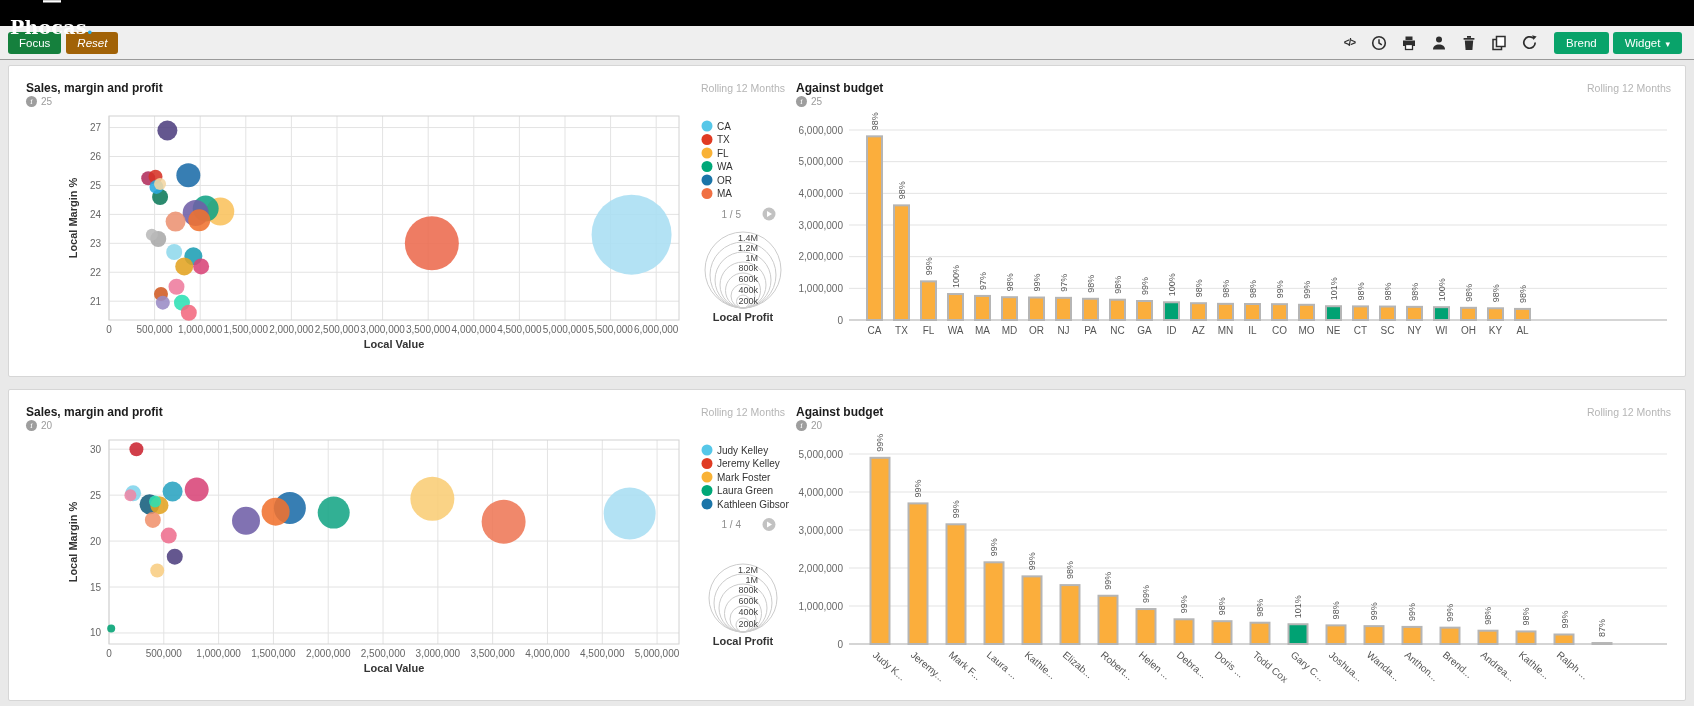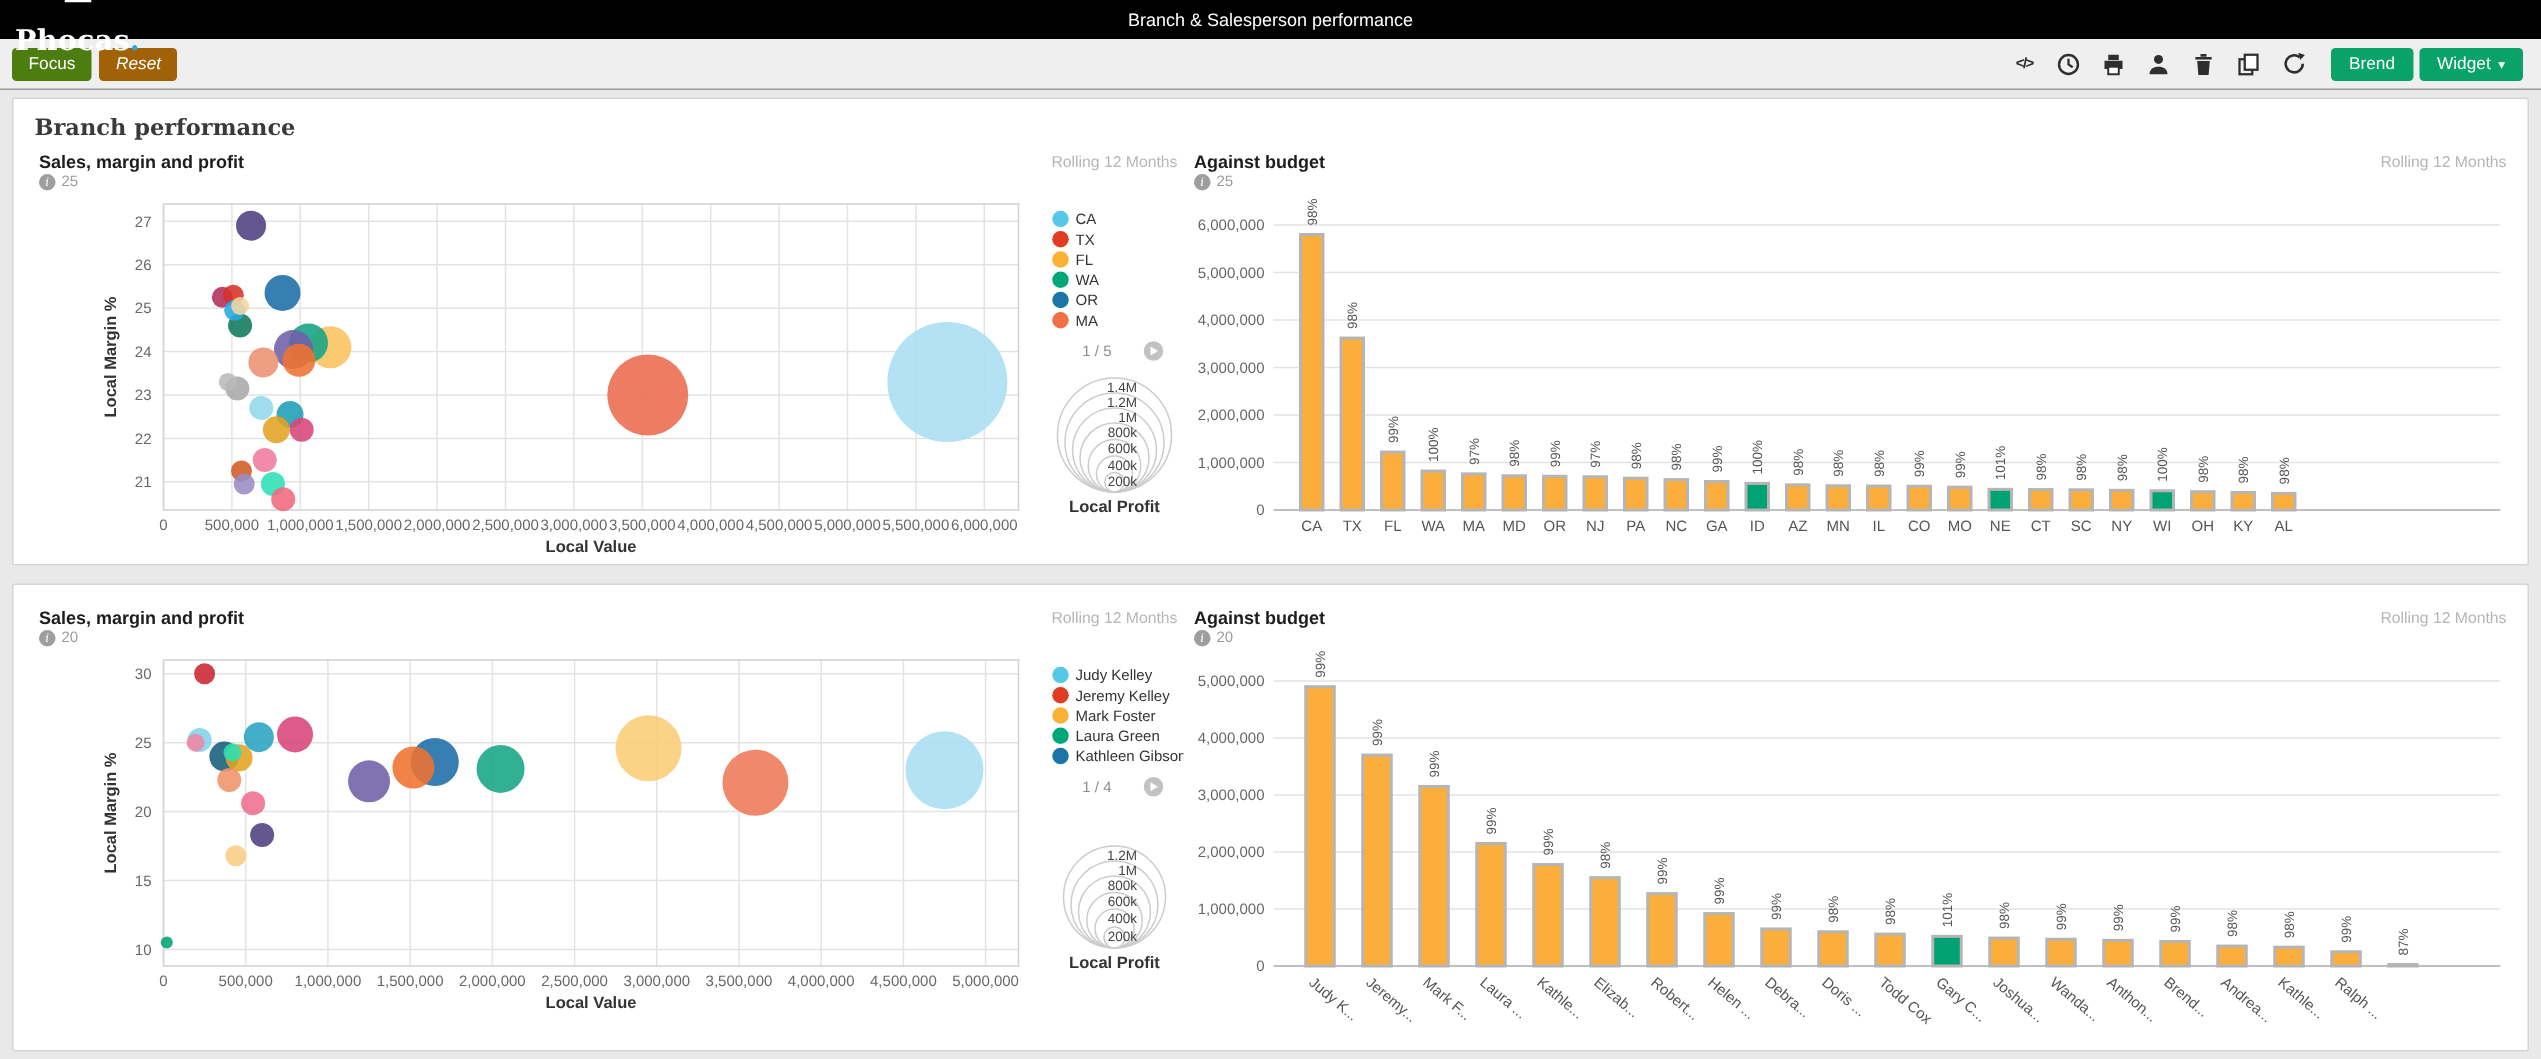--- a/index.html
+++ b/index.html
@@ -7,21 +7,21 @@
     font-family:"Liberation Sans", sans-serif; }
   
   .topbar { height:26px; background:#000; display:flex; align-items:center; position:relative; padding:0 10px; }
   .brand { display:flex; align-items:center; gap:9px;flex-direction:column; }
   .logo { font-family:"DejaVu Serif", serif; font-weight:bold; font-size:19px; color:#fff; letter-spacing:0.2px; }
   .logo .dot { color:#29abe2; }
   .topbar-title { position:absolute; left:0; right:0; text-align:center; color:#fff; font-size:12px; }
   
   .toolbar { height:34px; background:#efefef; border-bottom:1px solid #9a9a9a; display:flex; align-items:center; padding:0 8px; }
   .btn { border:none; border-radius:3px; color:#fff; font-size:11.5px; padding:5px 11px; margin-right:5px; cursor:pointer; font-family:inherit; }
-  .btn.focus { background:#4d7c0f; }
+  .btn.focus { background:#15803d; }
   .btn.reset { background:#a16207;font-style:italic; }
   .toolbar .spacer { flex:1; }
   .tool-icons { display:flex; align-items:center; gap:13px; margin-right:16px; }
   .tool-icons .ticon { width:17px; height:17px; display:inline-flex; align-items:center; justify-content:center; cursor:pointer; color:#2e2e2e; }
   .ticon.code { font-size:10px; font-weight:bold; letter-spacing:-1px; }
   .btn.green { background:#09a36a; margin-right:4px; padding:5px 12px; }
   .btn.green .caret { font-size:9px; margin-left:5px; }
   
   .content { padding:5px 8px 0 8px; }
   .panel { background:#fff; border:1px solid #d6d6d6; border-radius:2px; height:312px; margin-bottom:12px; padding:8px 10px 0 10px; overflow:hidden; }
@@ -57,21 +57,20 @@
   <div class="brand">
     <span class="ticon">
       <svg width="18" height="14" viewBox="0 0 18 14">
           <rect y="0" width="18" height="2.3" fill="#fff"></rect>
           <rect y="5.6" width="18" height="2.3" fill="#fff"></rect>
           <rect y="11.2" width="18" height="2.3" fill="#fff"></rect>
         </svg>
     </span>
     <span class="logo"><span>Phocas</span><span class="dot">.</span></span>
   </div>
-  <div class="topbar-title">Branch &amp; Salesperson performance</div>
 </header>
 
 <div class="toolbar">
   <button class="btn focus">Focus</button>
   <button class="btn reset">Reset</button>
   <div class="spacer"></div>
   <div class="tool-icons">
     <span class="ticon code">&lt;/&gt;</span>
     <span class="ticon">
       <svg width="16" height="16" viewBox="0 0 16 16">
@@ -112,21 +111,20 @@
         </svg>
     </span>
   </div>
   <button class="btn green">Brend</button>
   <button class="btn green"><span>Widget</span><span class="caret">▾</span></button>
 </div>
 
 <div class="content">
 
   <section class="panel">
-    <h2>Branch performance</h2>
     <div class="charts-row">
       <div class="chart bubble">
         <div class="chart-head">
           <div>
             <div class="chart-title">Sales, margin and profit</div>
             <div class="chart-info">
                 <span class="info-icon">i</span>
                 <span>25</span>
               </div>
           </div>

